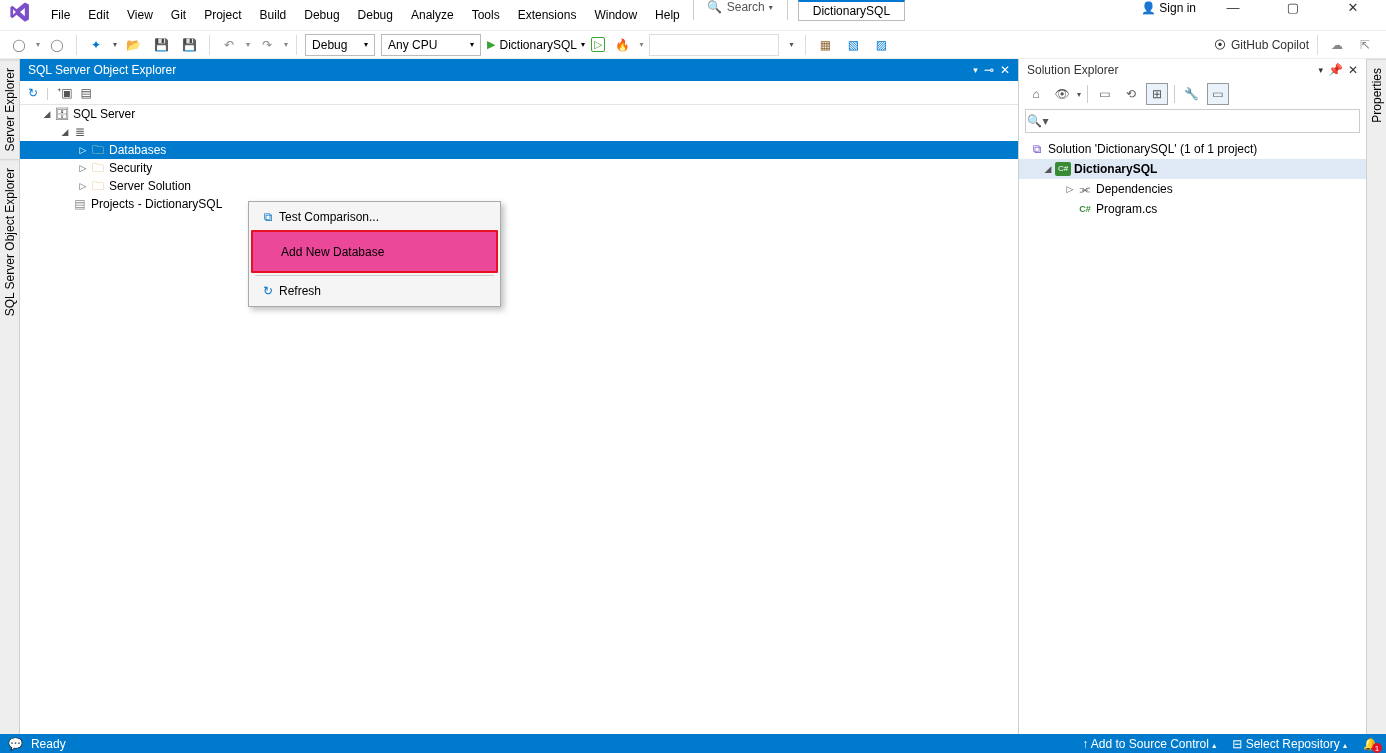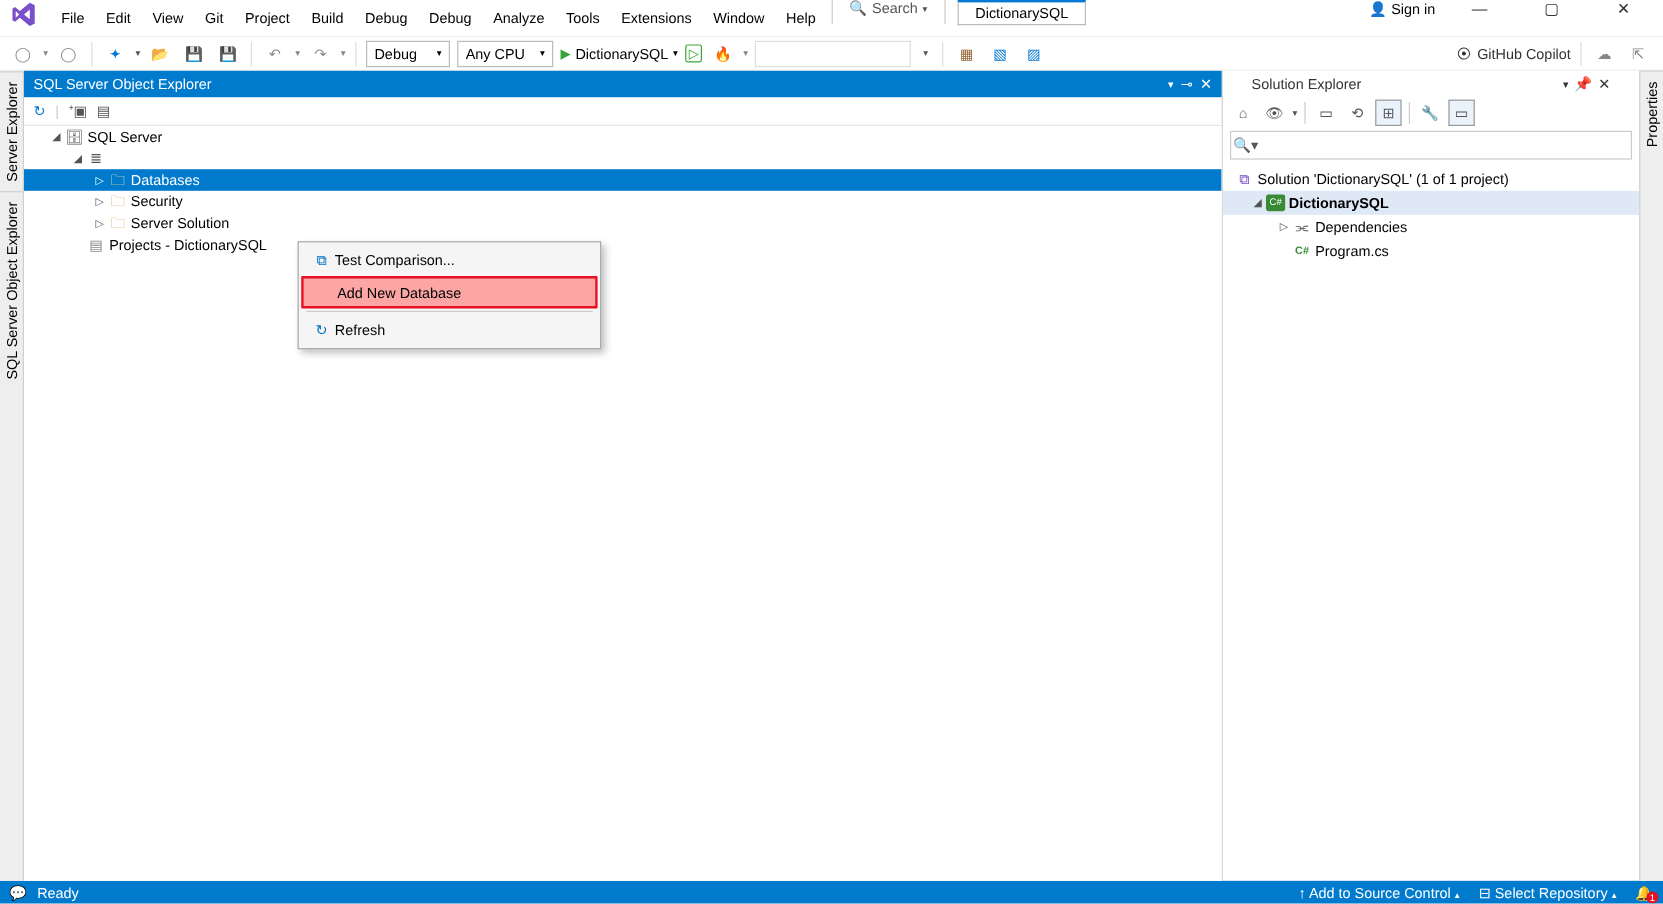--- a/index.html
+++ b/index.html
@@ -41,25 +41,25 @@
   .node .ic{width:16px;display:flex;align-items:center;justify-content:center;}
   .node .lbl{padding-left:3px;}
   .sel{background:#007acc;color:#fff;}
   .sel .arr{color:#fff;}
   .folder{color:#d8a657;}
   .sel .folder{color:#ffe8a8;}
   
   .ctx{position:absolute;left:228px;top:96px;width:253px;background:#f5f5f5;border:1px solid #aaa;box-shadow:3px 3px 6px rgba(0,0,0,0.25);padding:2px;}
   .ctx .row{height:26px;display:flex;align-items:center;padding-left:6px;}
   .ctx .row .cic{width:22px;display:flex;align-items:center;justify-content:center;color:#0070c0;}
-  .ctx .row.hl{background:#fca5a5;border:2px solid #e81123;border-radius:1px;height:27px;}
+  .ctx .row.hl{background:#ec4899;border:2px solid #e81123;border-radius:1px;height:43px;}
   .ctx .hr{height:1px;background:#cccccc;margin:2px 4px;}
   
   .panel-right{flex:1;display:flex;flex-direction:column;}
-  .se-title{height:22px;display:flex;align-items:center;padding:0 24px;font-size:12px;color:#333;text-align:center;}
+  .se-title{height:22px;display:flex;align-items:center;padding:0 8px;font-size:12px;color:#333;text-align:center;}
   .se-title .ptr{margin-left:auto;display:flex;gap:5px;align-items:center;}
   .se-tb{height:26px;display:flex;align-items:center;gap:4px;padding:0 6px;}
   .se-tb .sic{width:22px;height:22px;display:flex;align-items:center;justify-content:center;color:#555;border:1px solid transparent;}
   .se-tb .sic.box{border-color:#999;background:#eaf3fb;}
   .se-tb .ssep{width:1px;height:18px;background:#ccc;margin:0 2px;}
   .se-search{margin:2px 6px;height:24px;border:1px solid #ccc;display:flex;align-items:center;}
   .se-search input{border:none;outline:none;flex:1;padding:0 6px;color:#888;font-style:italic;}
   .se-search .mag{width:24px;text-align:center;color:#555;}
   .se-tree{padding:4px 0;}
   .se-tree .node{height:20px;}
@@ -126,21 +126,21 @@
   <span class="vsep"></span>
   <span class="tbtn gray">↶</span>
   <span style="font-size:8px;color:#888;">▾</span>
   <span class="tbtn gray">↷</span>
   <span style="font-size:8px;color:#888;">▾</span>
   <span class="vsep"></span>
   <span class="combo" style="width:70px;">
     <span>Debug</span>
     <span style="margin-left:auto;font-size:8px;">▾</span>
   </span>
-  <span class="combo" style="width:80px;">
+  <span class="combo" style="width:100px;">
     <span>Any CPU</span>
     <span style="margin-left:auto;font-size:8px;">▾</span>
   </span>
   <span style="display:flex;align-items:center;gap:4px;">
     <span class="play">▶</span>
     <span>DictionarySQL</span>
     <span style="font-size:8px;">▾</span>
   </span>
   <span class="play" style="border:1px solid #3aa335;border-radius:2px;padding:0 2px;">▷</span>
   <span class="tbtn gray">🔥</span>

